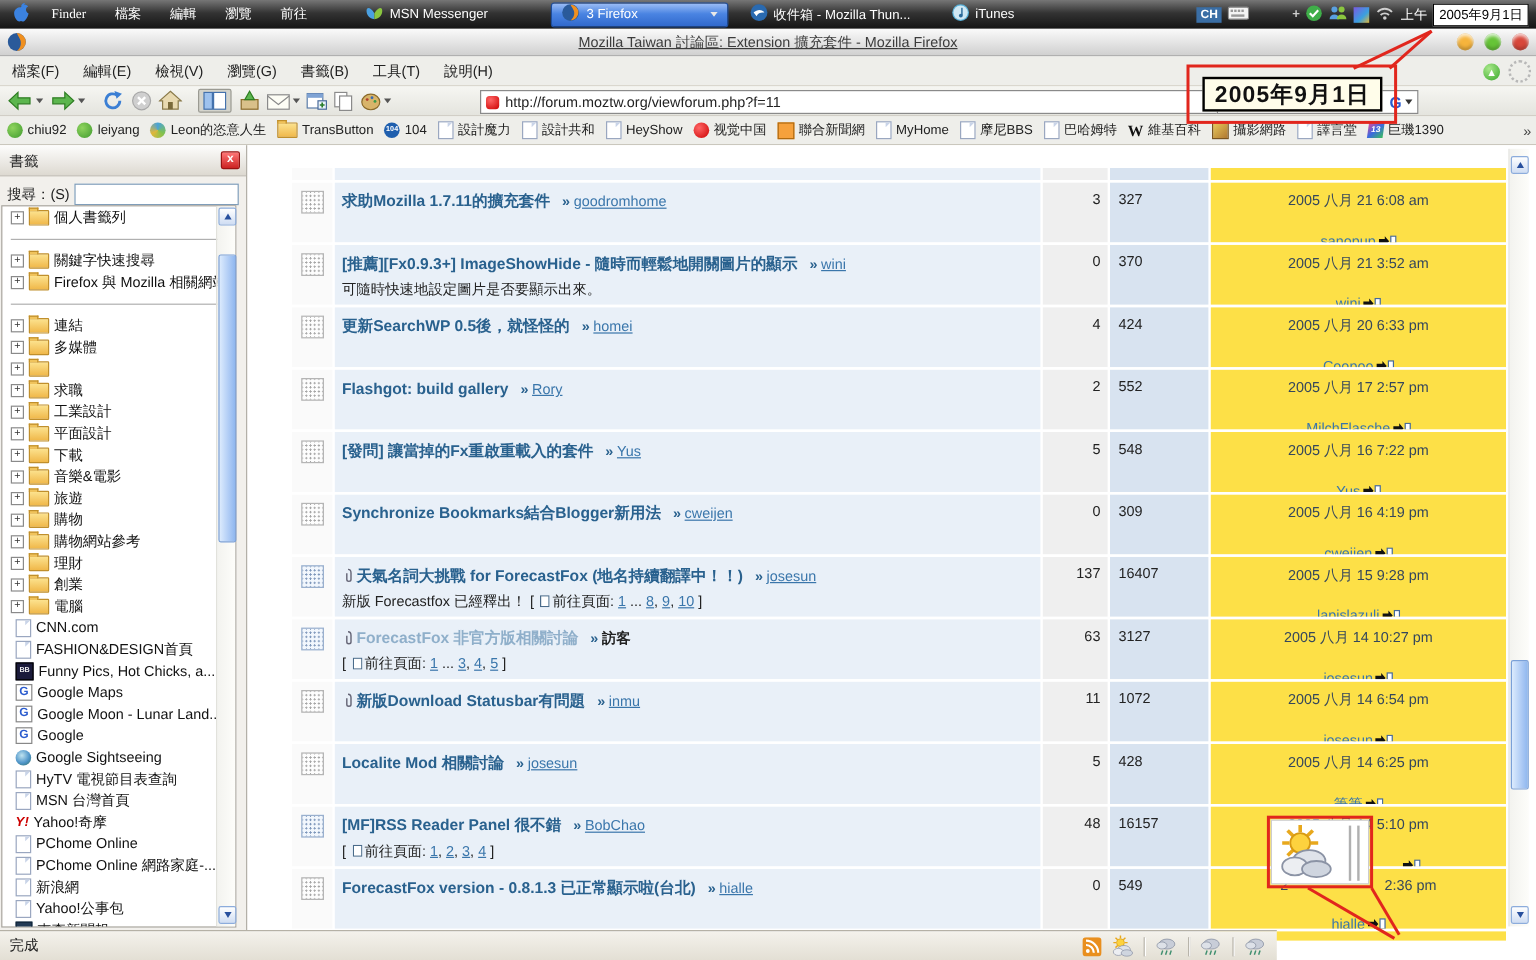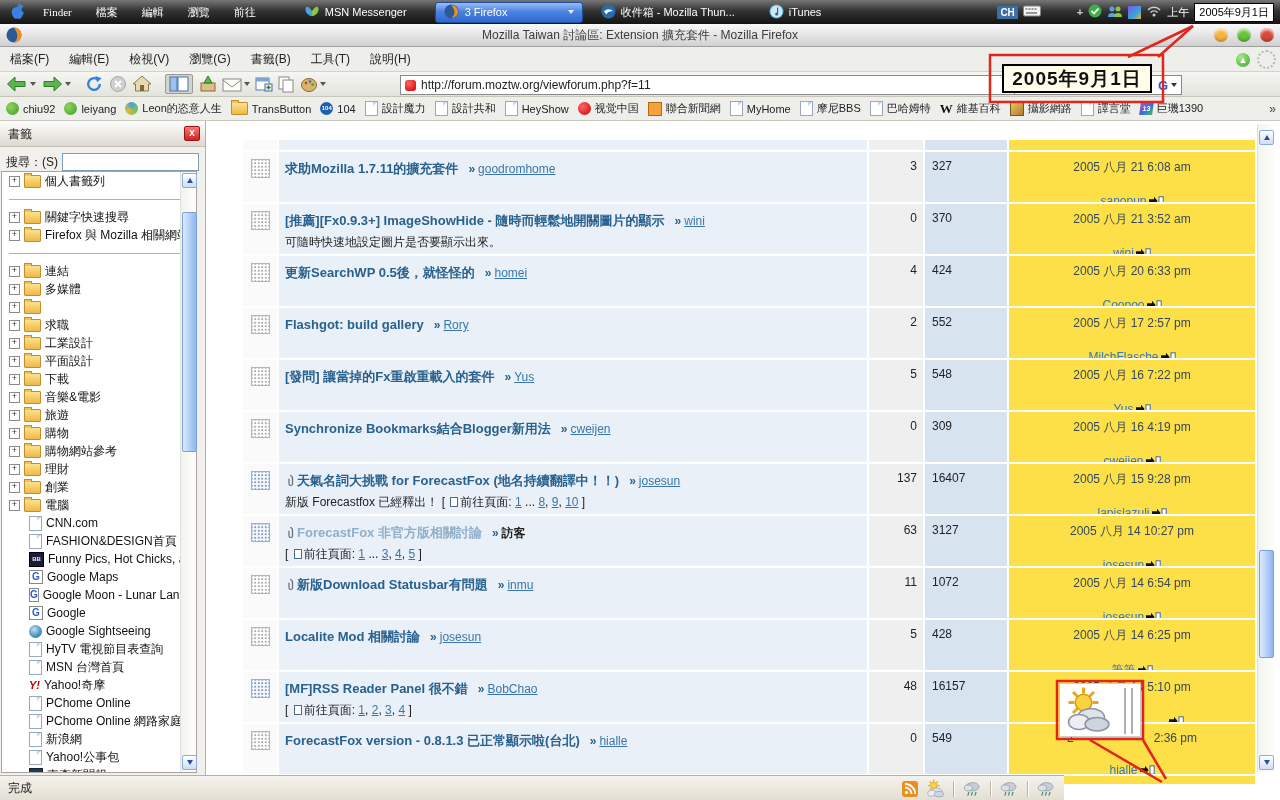--- a/index.html
+++ b/index.html
@@ -4,31 +4,31 @@
 <style>
   html,body{margin:0;padding:0;background:#888;}
   #screen{position:relative;width:1280px;height:800px;overflow:hidden;background:#fff;
     font-family:"Liberation Sans",sans-serif;-webkit-font-smoothing:antialiased;}
   
   .taskbar{position:absolute;left:0;top:0;width:1280px;height:24px;box-sizing:border-box;
     background:linear-gradient(#767676,#333 45%,#141414);display:flex;align-items:center;
     color:#fff;font-size:11px;padding:0 6px;gap:2px;}
   .tb-menu{padding:0 12px;line-height:24px;cursor:default;font-family:Liberation Serif, serif;}
   .tb-group{display:flex;align-items:center;gap:5px;padding:0 8px;}
-  .ffbtn{display:flex;align-items:center;gap:6px;height:19px;padding:0 8px;margin-left:18px;
+  .ffbtn{display:flex;align-items:center;gap:6px;height:19px;padding:0 8px;margin-left:42px;
     background:linear-gradient(#9bbcf5,#4a84e2 45%,#3068cc);border:1px solid #1e4e9e;border-radius:3px;min-width:130px;}
   .ffbtn .caret{margin-left:auto;}
   .caret{width:0;height:0;border-left:3.5px solid transparent;border-right:3.5px solid transparent;border-top:4px solid #e8e8e8;display:inline-block;}
   .tray{margin-left:auto;display:flex;align-items:center;gap:5px;}
   .ch-badge{background:#3a6ea5;color:#fff;padding:1px 3px;font-size:10px;font-weight:bold;}
   .tb-date{background:#fff;color:#000;border:1px solid #000;padding:1px 4px;font-size:11px;}
   
   .titlebar{position:absolute;left:0;top:24px;width:1280px;height:23px;box-sizing:border-box;
     background:linear-gradient(#fafafa,#d0d0d0);border-bottom:1px solid #9f9f9f;}
-  .titlebar .wtitle{position:absolute;left:0;right:0;top:0;text-align:center;font-size:12px;color:#3c3c3c;line-height:23px;}
+  .titlebar .wtitle{position:absolute;left:0;right:0;top:0;text-align:center;font-size:12px;color:#3c3c3c;line-height:23px;text-decoration:underline;}
   .orbs{position:absolute;right:6px;top:4px;display:flex;gap:9px;}
   .orb{width:14px;height:14px;border-radius:50%;box-shadow:inset 0 2px 3px rgba(255,255,255,.8),inset 0 -2px 3px rgba(0,0,0,.25);}
   .menubar{position:absolute;left:0;top:47px;width:1280px;height:25px;box-sizing:border-box;
     background:#eeeeea;border-bottom:1px solid #d5d2c8;display:flex;align-items:center;font-size:12px;color:#222;}
   .menubar .mi{padding:0 10px;line-height:25px;}
   .mb-right{position:absolute;right:4px;top:3px;display:flex;align-items:center;gap:7px;}
   .updorb{width:14px;height:14px;border-radius:50%;background:radial-gradient(circle at 35% 30%,#a8e88a,#39a82a);display:flex;align-items:center;justify-content:center;color:#fff;font-size:9px;font-weight:bold;}
   .throbber{width:15px;height:15px;border-radius:50%;border:2px dotted #b8b8b8;}
   .navbar{position:absolute;left:0;top:72px;width:1280px;height:25px;box-sizing:border-box;
     background:linear-gradient(#f6f6f2,#e4e4de);border-bottom:1px solid #c7c4ba;display:flex;align-items:center;padding-left:6px;}
@@ -61,21 +61,21 @@
   
   .sidepanel{position:absolute;left:0;top:121px;width:206px;height:654px;background:#f2f0ec;border-right:1px solid #b3b0a8;box-sizing:border-box;}
   .sp-head{position:absolute;left:0;top:0;width:100%;height:26px;background:linear-gradient(#fdfdfc,#ddd9d1);
     border-bottom:1px solid #c2bfb6;font-size:12px;color:#222;line-height:26px;padding-left:8px;box-sizing:border-box;}
   .sp-close{position:absolute;right:5px;top:5px;width:14px;height:13px;background:linear-gradient(#f77,#c22);border:1px solid #911;
     border-radius:2px;color:#fff;font-size:10px;font-weight:bold;line-height:12px;text-align:center;}
   .sp-search{position:absolute;left:0;top:26px;width:100%;height:24px;display:flex;align-items:flex-end;gap:4px;padding:0 6px;box-sizing:border-box;font-size:12px;color:#222;}
   .sp-search input{flex:1;height:16px;border:1px solid #7f9db9;font-size:11px;padding:0 2px;min-width:0;}
   .sp-tree{position:absolute;left:1px;top:50px;width:196px;height:602px;background:#fff;border:1px solid #a7a49c;box-sizing:border-box;overflow:hidden;}
   .trow{height:18px;display:flex;align-items:center;gap:4px;padding-left:7px;font-size:12px;color:#111;white-space:nowrap;}
-  .trow.leaf{padding-left:11px;margin-left:16px;}
+  .trow.leaf{padding-left:11px;}
   .plus{width:9px;height:9px;border:1px solid #8a8a8a;background:#fff;color:#333;font-size:9px;line-height:7px;text-align:center;flex:none;}
   .sepline{height:1px;background:#b0b0b0;flex:1;margin-right:14px;}
   
   .sb{position:absolute;width:17px;background:linear-gradient(90deg,#f3f3ef,#fdfdfa);border-left:1px solid #e2e2dc;box-sizing:border-box;}
   .sb .ar{position:absolute;left:1px;width:15px;height:15px;background:linear-gradient(#fff,#cfddf3);border:1px solid #8cacdc;border-radius:2px;box-sizing:border-box;display:flex;align-items:center;justify-content:center;}
   .sb .tri-up{width:0;height:0;border-left:3.5px solid transparent;border-right:3.5px solid transparent;border-bottom:5px solid #28509e;}
   .sb .tri-dn{width:0;height:0;border-left:3.5px solid transparent;border-right:3.5px solid transparent;border-top:5px solid #28509e;}
   .sb .th{position:absolute;left:1px;width:15px;background:linear-gradient(90deg,#dcebfd,#aecbf5 60%,#8fb7ef);border:1px solid #7aa0d8;border-radius:2px;box-sizing:border-box;}
   
   .pagebg{position:absolute;left:199px;top:121px;width:1081px;height:654px;background:#fff;}

